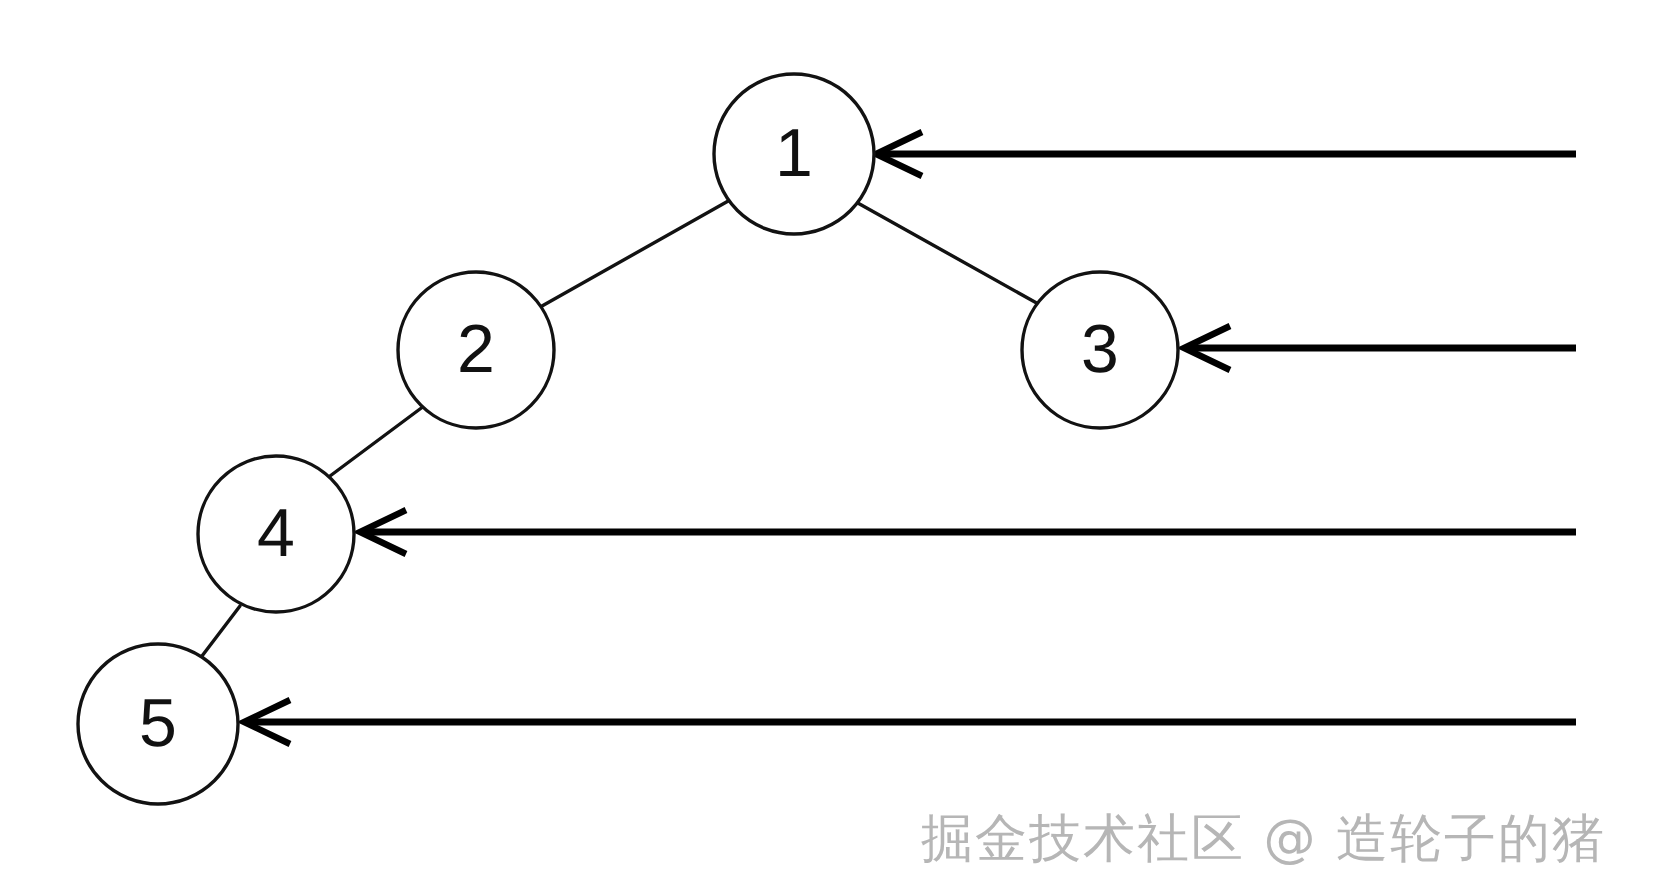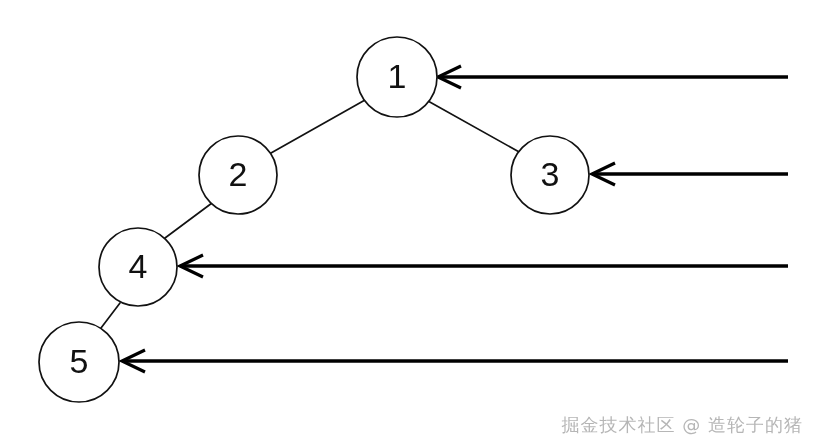--- a/index.html
+++ b/index.html
@@ -55,21 +55,21 @@
     stroke: #000000;
     stroke-width: 3.2;
     stroke-linecap: butt;
     stroke-linejoin: miter;
   }
   .watermark-text {
     position: absolute;
     right: 26px;
     bottom: 6px;
     font-family: "DejaVu Sans", "Liberation Sans", sans-serif;
-    font-size: 18px;
+    font-size: 26px;
     color: #b6b6b6;
     letter-spacing: 1px;
     white-space: nowrap;
     user-select: none;
   }
 </style>
 </head>
 <body>
 
 <div id="diagram-root">

